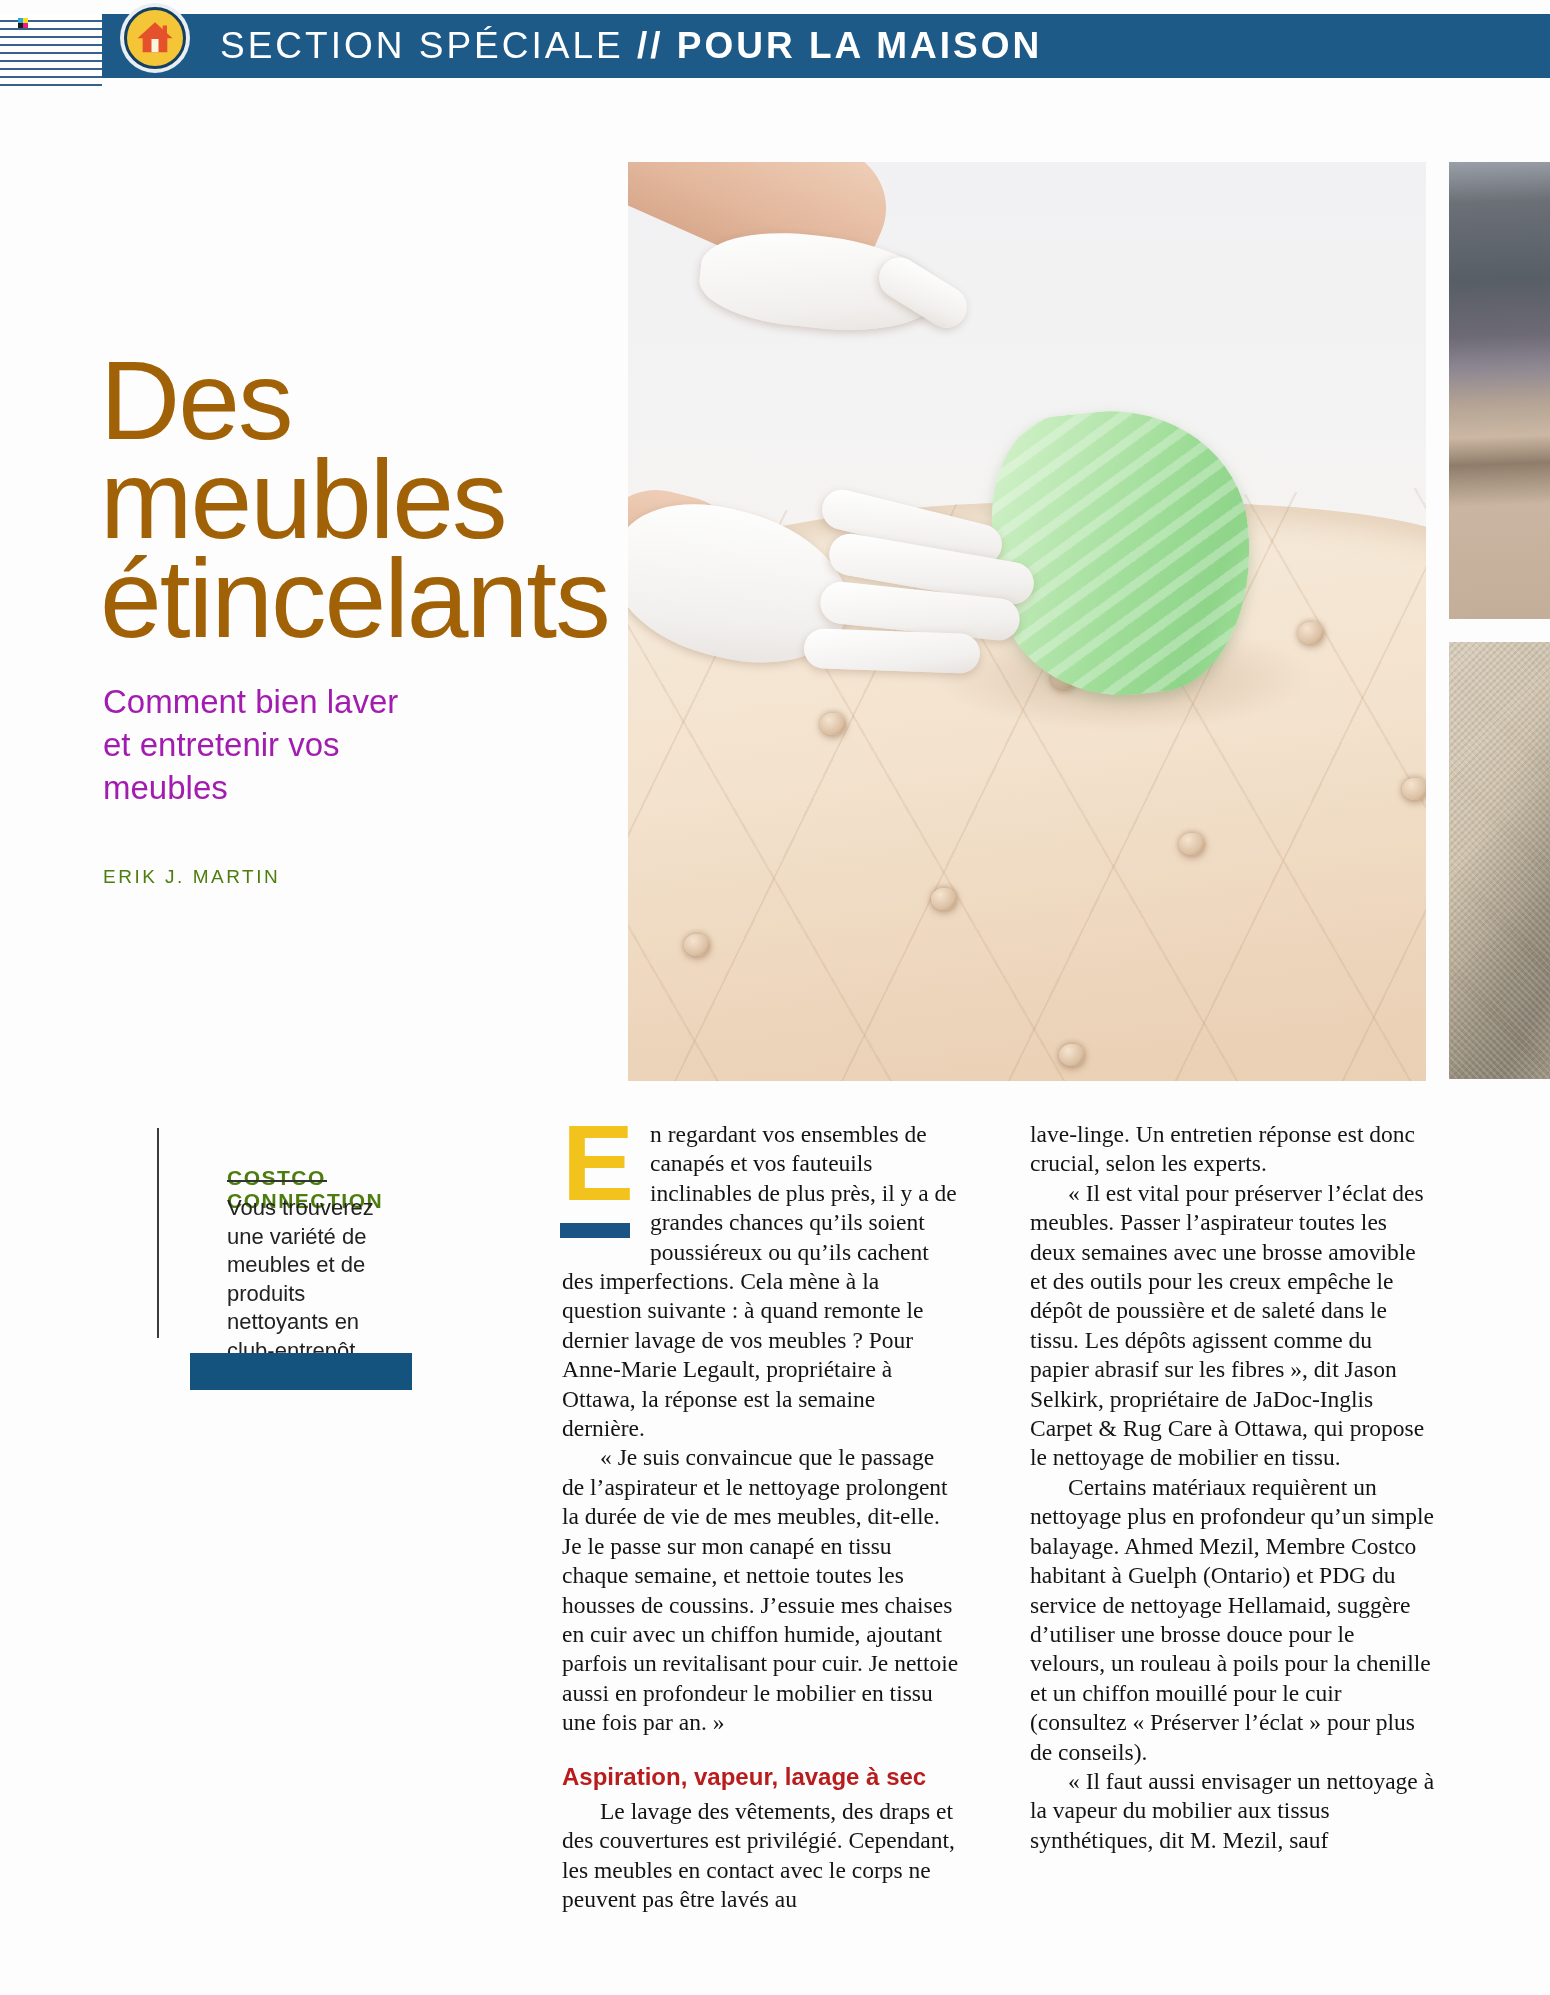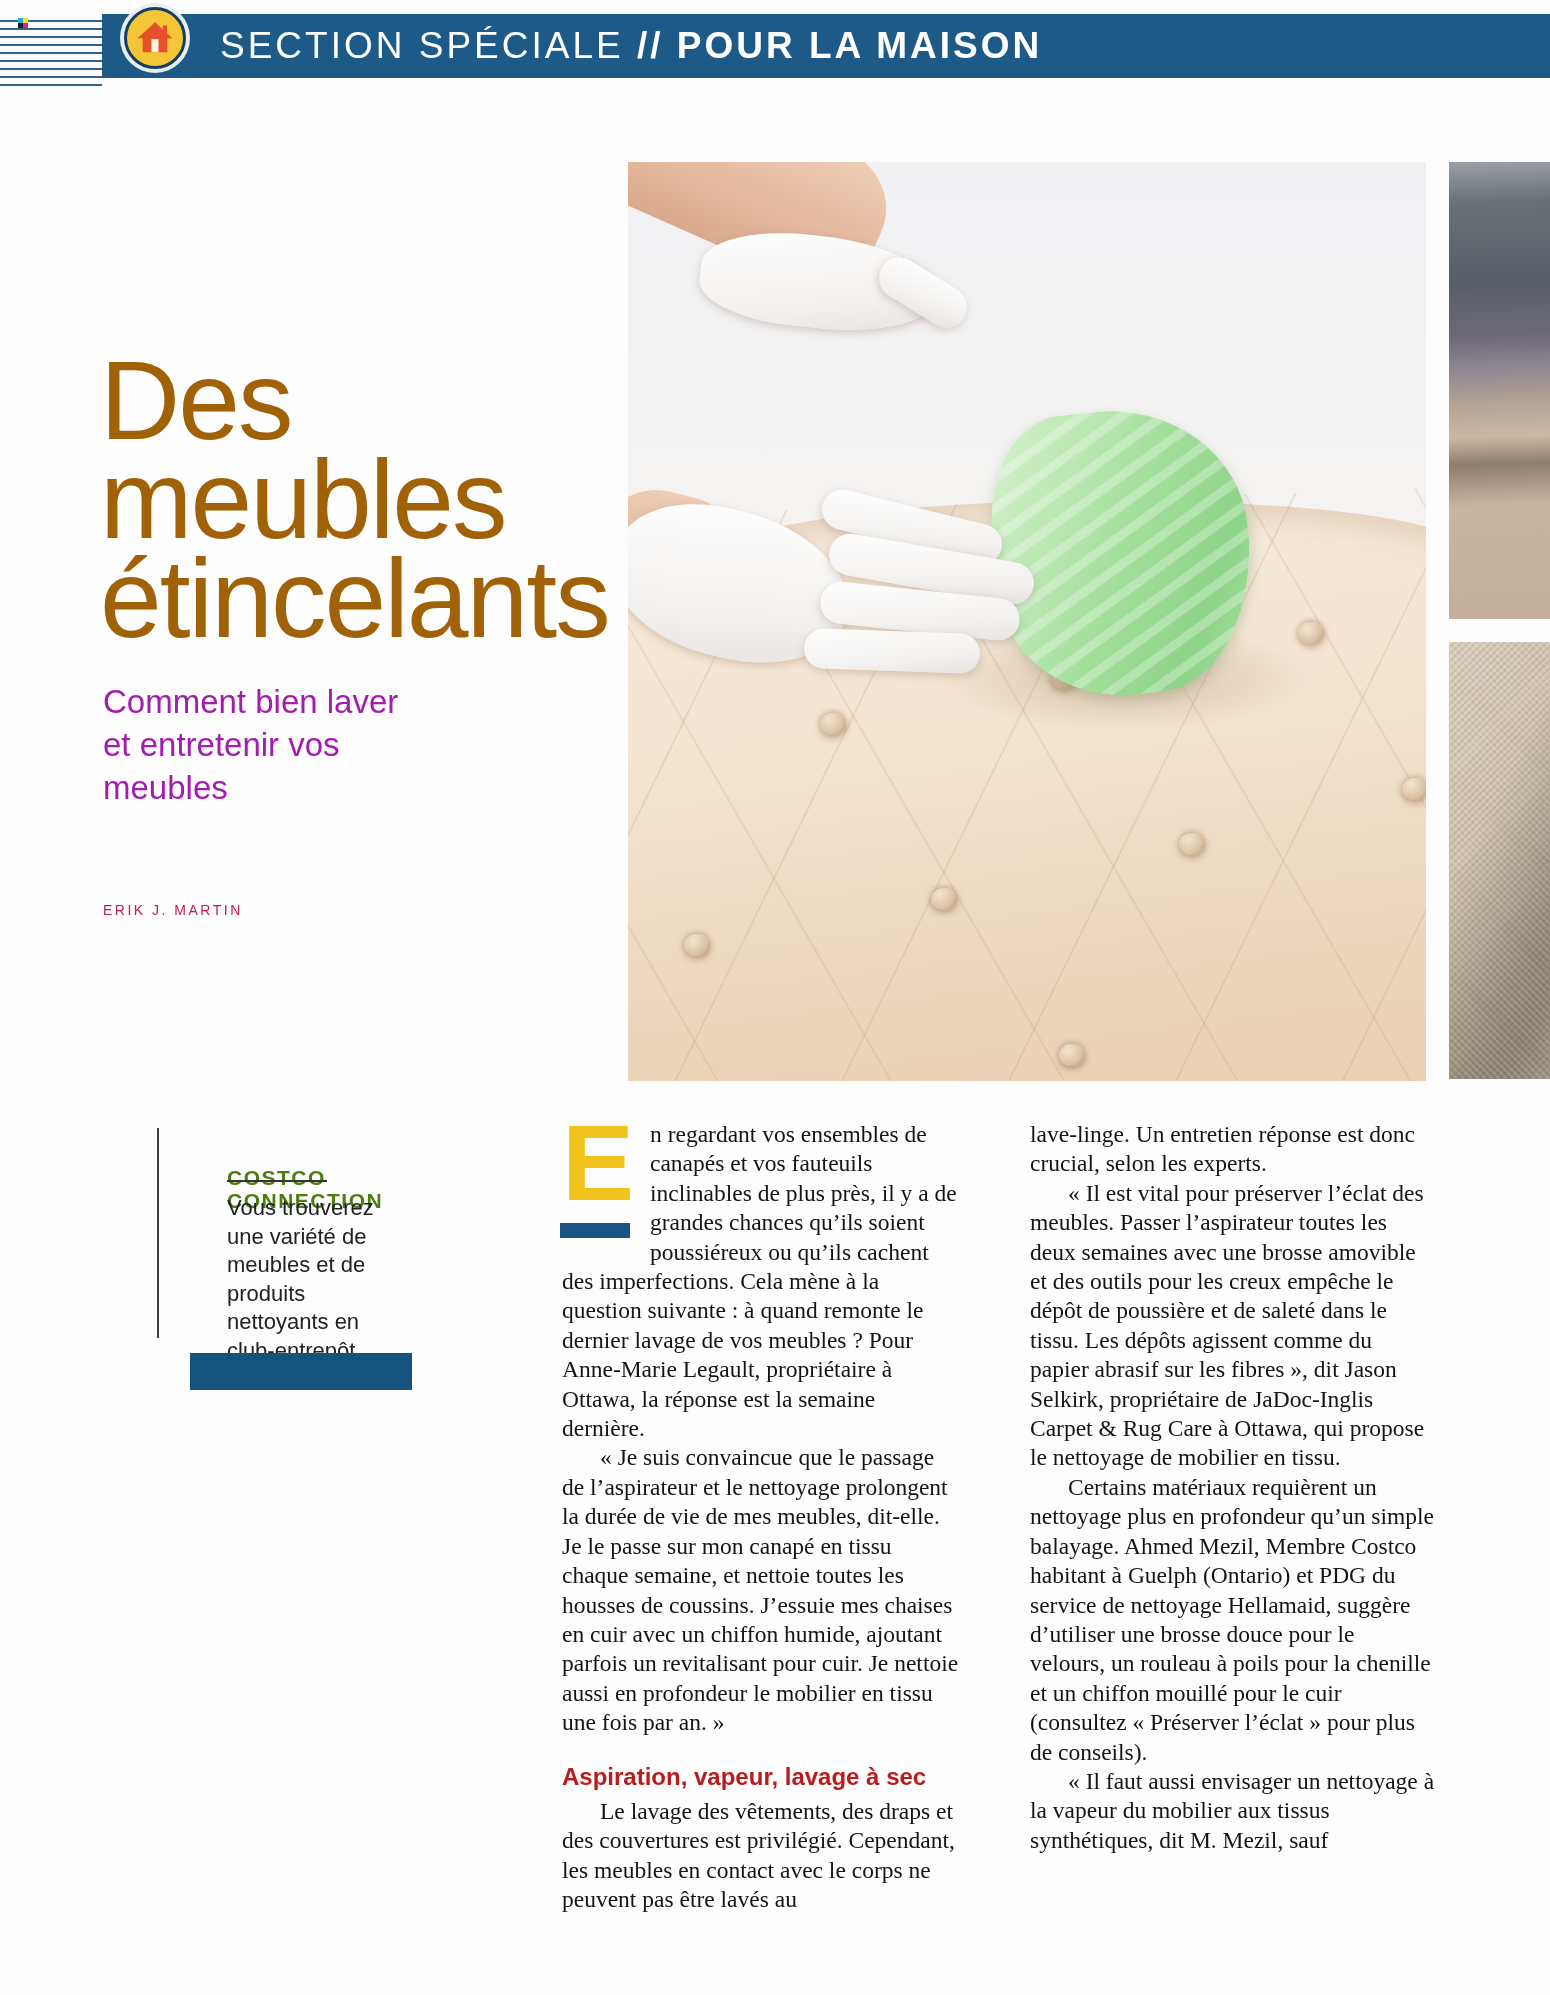--- a/index.html
+++ b/index.html
@@ -30,22 +30,22 @@
   .hdr-badge svg { width:40px; height:40px; }
   .hdr-text { margin-left:118px; color:#ffffff; font-size:37px; letter-spacing:3px; white-space:nowrap; }
   .hdr-text .kicker { font-weight:400; }
   .hdr-text .slash, .hdr-text .maison { font-weight:700; }
 
   
   .title { position:absolute; left:100px; top:352px; font-size:111px; line-height:99px;
     font-weight:300; letter-spacing:-2px; color:#a16207; }
   .subtitle { position:absolute; left:103px; top:680px; width:310px;
     font-size:33px; line-height:43px; color:#a21caf; font-weight:400; }
-  .author { position:absolute; left:103px; top:866px; font-size:14px; letter-spacing:2.5px;
-    color:#be185d; font-weight:500;margin-top:36px; }
+  .author { position:absolute; left:103px; top:866px; font-size:19px; letter-spacing:2.5px;
+    color:#4d7c0f; font-weight:500; }
 
   
   .photo-main { position:absolute; left:628px; top:162px; width:798px; height:919px;
     background:linear-gradient(180deg,#f1f1f3 0%,#f4f3f3 30%,#f7f4f1 45%); overflow:hidden; }
   .ottoman { position:absolute; left:-6%; top:37%; width:112%; height:70%;
     border-radius:48% 52% 0 0 / 18% 10% 0 0; transform:rotate(-2deg);
     background:linear-gradient(175deg,#f7ecdd 0%,#f3e2cd 40%,#ecd4ba 75%,#e9ceb2 100%);
     box-shadow:inset 0 14px 26px rgba(185,150,115,.28); }
   .ottoman::before { content:""; position:absolute; inset:0; opacity:.75;
     background:

